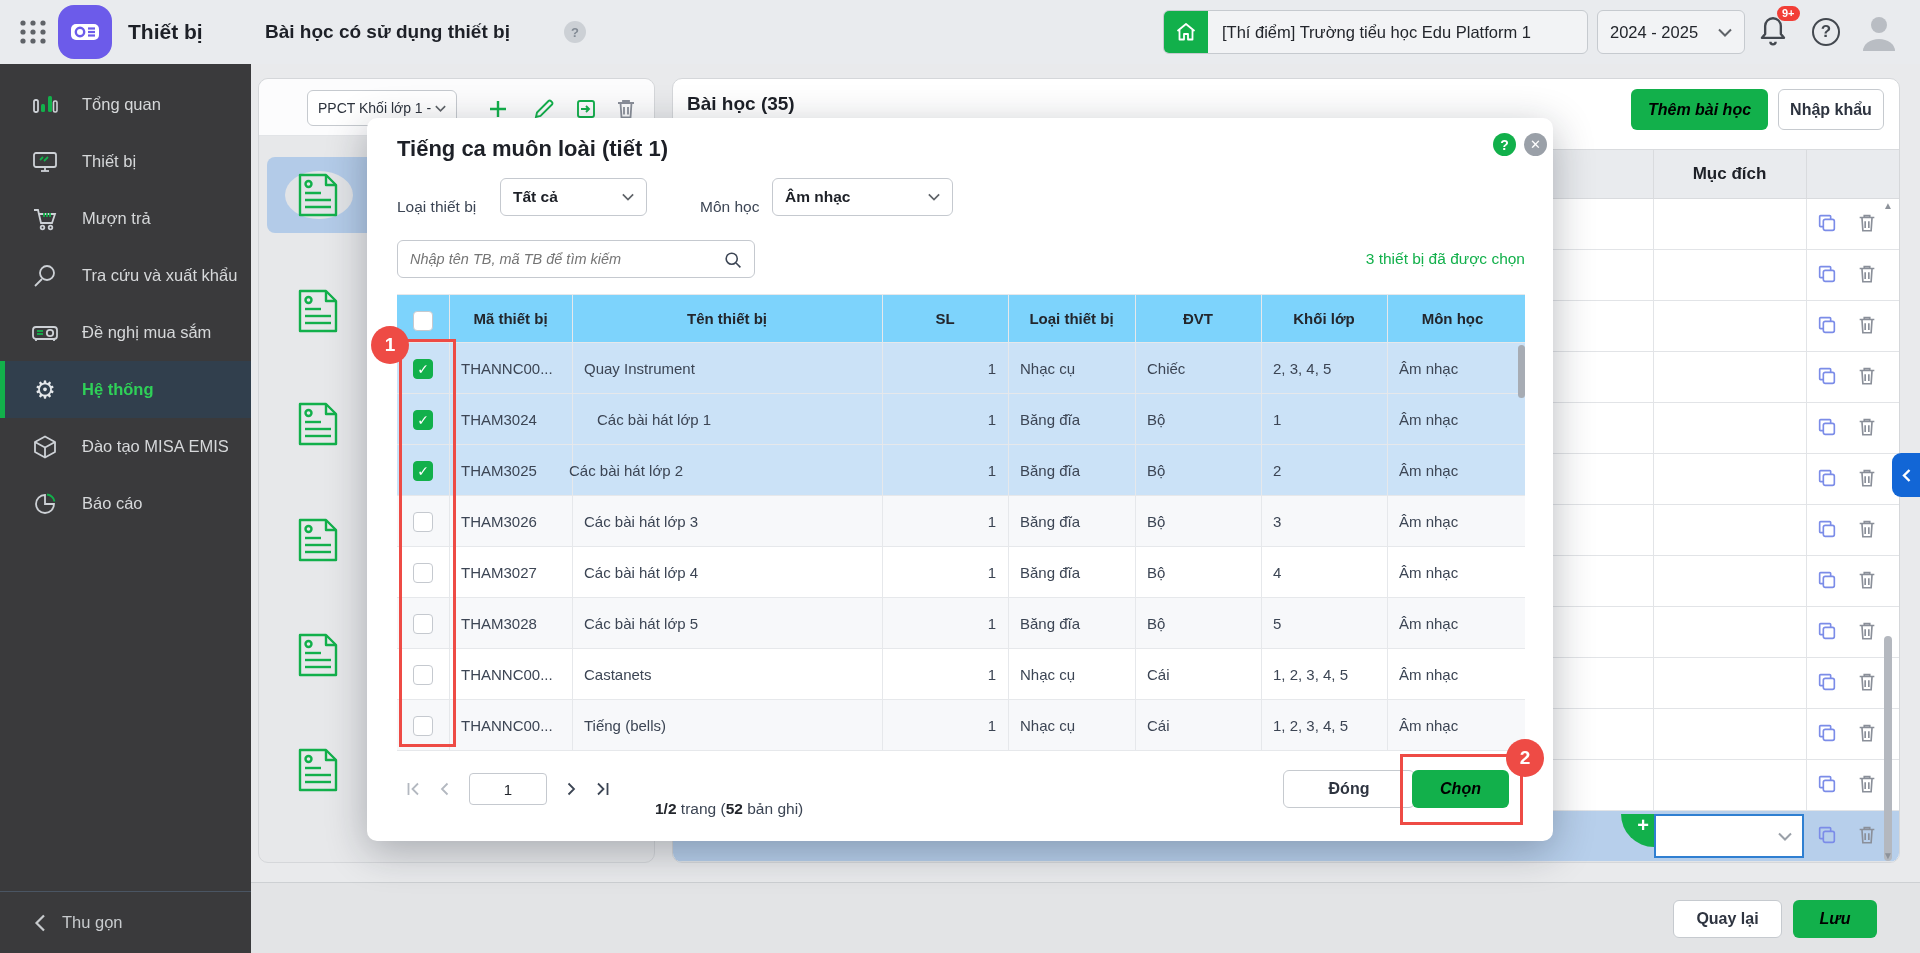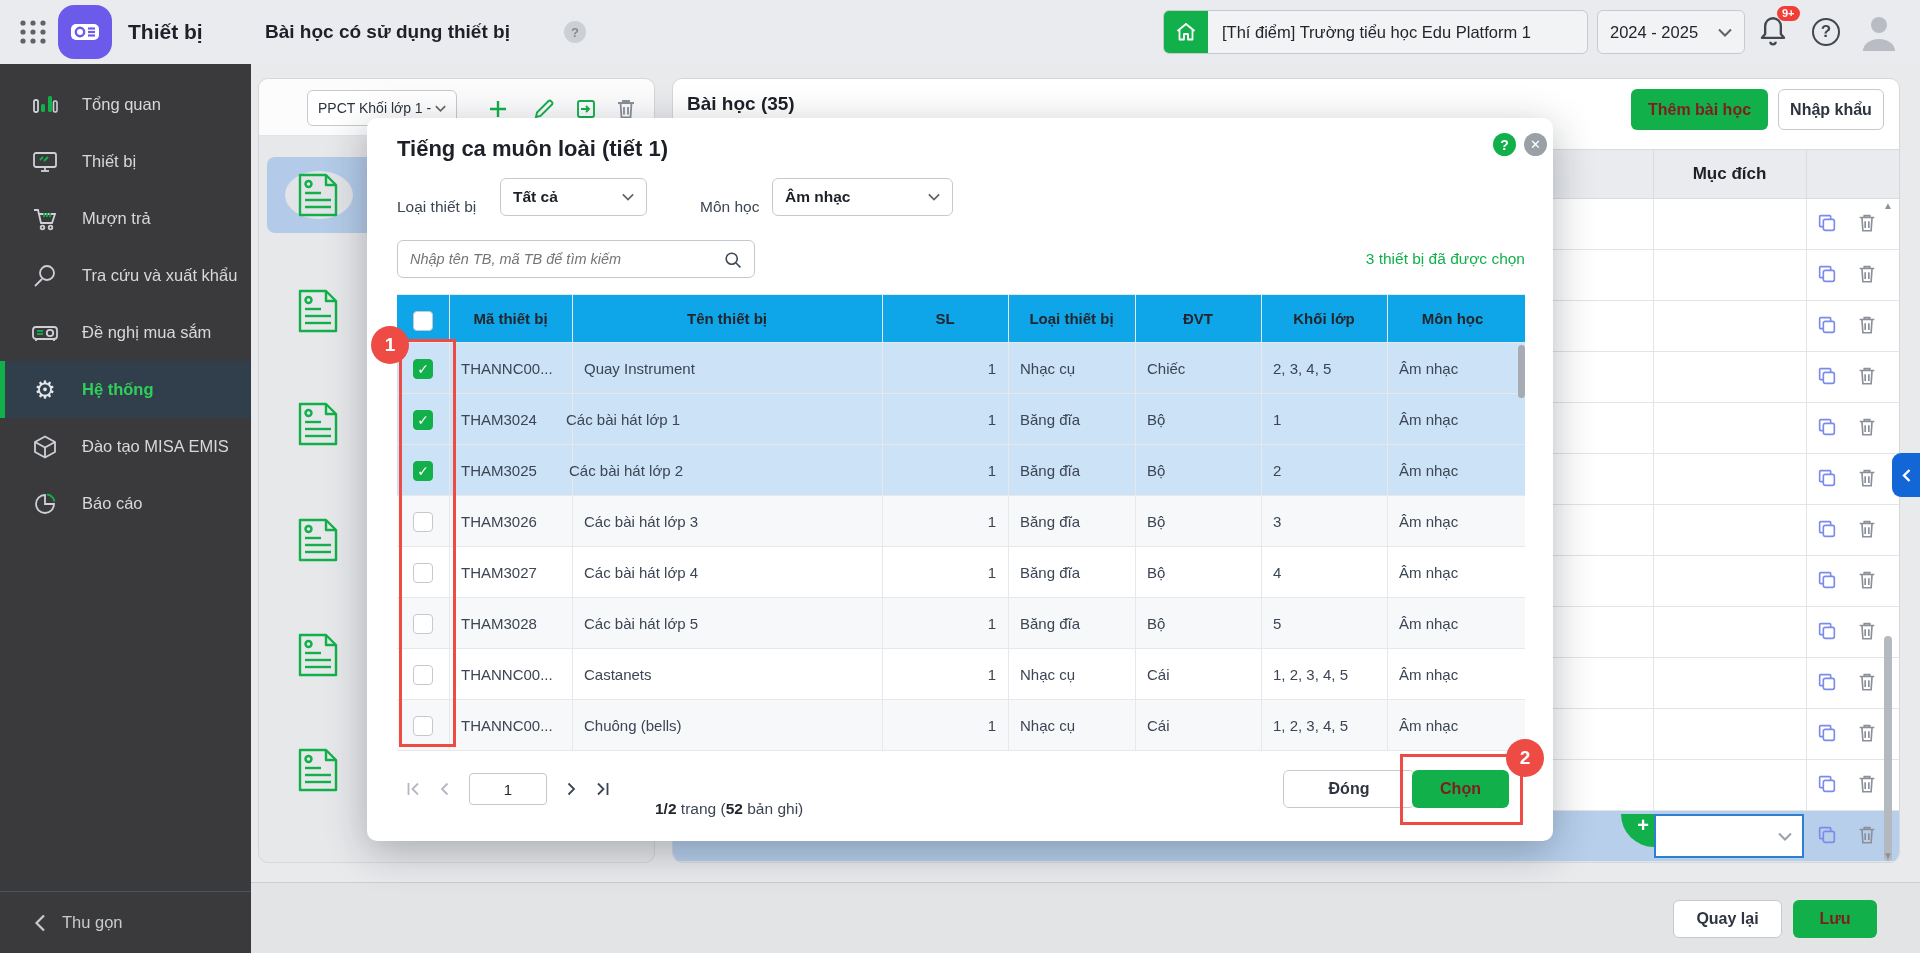--- a/index.html
+++ b/index.html
@@ -41,21 +41,21 @@
   .litem.sel{background:#b3cbe8;}
   .litem .ellipse{position:absolute;left:18px;top:14px;width:68px;height:48px;border-radius:50%;background:#e2e4e7;}
   .litem .doc{position:absolute;left:30px;top:15px;}
 
   
   .rpanel{position:absolute;left:672px;top:78px;width:1228px;height:785px;background:#ffffff;border:1px solid #d5d7da;border-radius:10px;box-sizing:border-box;overflow:hidden;}
   .lessons-title{position:absolute;left:14px;top:14px;font-size:19px;font-weight:bold;color:#1d2027;white-space:nowrap;}
   .lessons-search{position:absolute;left:156px;top:12px;width:322px;height:38px;border:1px solid #c6cacf;border-radius:6px;background:#fff;box-sizing:border-box;display:flex;align-items:center;}
   .lessons-search input{border:none;outline:none;background:transparent;flex:1;font-size:14.5px;font-style:italic;color:#6a7280;padding:0 10px;font-family:inherit;}
   .btn{display:flex;align-items:center;justify-content:center;border-radius:6px;font-size:16px;font-weight:bold;cursor:pointer;box-sizing:border-box;}
-  .btn-green{background:#12b04b;color:#7f1d1d;}
+  .btn-green{background:#12b04b;color:#000000;font-style:italic;}
   .btn-white{background:#fff;color:#2e3440;border:1px solid #c6cacf;}
   .add-btn{position:absolute;left:958px;top:10px;width:137px;height:41px;}
   .import-btn{position:absolute;left:1105px;top:10px;width:106px;height:41px;color:#2e3440;}
   .bg-thead{position:absolute;left:0;top:70px;width:1228px;height:50px;background:#e9ebee;border-top:1px solid #d9dbde;border-bottom:1px solid #d9dbde;box-sizing:border-box;}
   .bg-th{position:absolute;top:0;height:100%;display:flex;align-items:center;justify-content:center;font-size:17px;font-weight:bold;color:#1d2027;}
   .vline{position:absolute;top:0;width:1px;height:100%;background:#d9dbde;}
   .bg-row{position:absolute;left:0;width:1228px;height:51px;border-bottom:1px solid #e2e4e7;box-sizing:border-box;}
   .bg-row .rvline{position:absolute;top:0;width:1px;height:100%;background:#e2e4e7;}
   .rowico{position:absolute;top:13px;width:24px;height:24px;cursor:pointer;}
   .bg-row.hl{background:#b7cfeb;}
@@ -77,21 +77,21 @@
   .modal{position:absolute;left:367px;top:118px;width:1186px;height:723px;background:#fff;border-radius:10px;box-shadow:0 10px 40px rgba(20,28,40,.30);z-index:50;}
   .modal-title{position:absolute;left:30px;top:18px;font-size:22px;font-weight:bold;color:#1d2027;}
   .m-help{position:absolute;left:1126px;top:15px;width:23px;height:23px;border-radius:50%;background:#12b04b;color:#fff;font-size:14px;font-weight:bold;display:flex;align-items:center;justify-content:center;cursor:pointer;}
   .m-close{position:absolute;left:1157px;top:15px;width:23px;height:23px;border-radius:50%;background:#9aa0a8;color:#fff;font-size:13px;font-weight:bold;display:flex;align-items:center;justify-content:center;cursor:pointer;}
   .flabel{position:absolute;top:70px;height:38px;display:flex;align-items:center;font-size:15.5px;color:#3c4554;}
   .fselect{position:absolute;top:60px;height:38px;border:1px solid #c5c9cf;border-radius:6px;background:#fff;display:flex;align-items:center;justify-content:space-between;padding:0 12px;box-sizing:border-box;font-size:15.5px;color:#1d2027;font-weight:bold;cursor:pointer;}
   .m-search{position:absolute;left:30px;top:122px;width:358px;height:38px;border:1px solid #c5c9cf;border-radius:6px;display:flex;align-items:center;box-sizing:border-box;}
   .m-search input{border:none;outline:none;background:transparent;flex:1;font-size:14.5px;font-style:italic;color:#8b919b;padding:0 12px;font-family:inherit;}
   .sel-info{position:absolute;right:28px;top:122px;height:38px;display:flex;align-items:center;font-size:15.5px;color:#12b04b;}
   .mtable{position:absolute;left:30px;top:176px;width:1128px;}
-  .mhead{position:relative;height:49px;background:#0ea5e9;border-top:1px solid #e6e8eb;border-bottom:1px solid #e6e8eb;box-sizing:border-box;}
+  .mhead{position:relative;height:49px;background:#7dd3fc;border-top:1px solid #e6e8eb;border-bottom:1px solid #e6e8eb;box-sizing:border-box;}
   .mcol{position:absolute;top:0;height:100%;display:flex;align-items:center;justify-content:center;font-size:15px;font-weight:bold;color:#23262c;box-sizing:border-box;}
   .mline{position:absolute;top:0;width:1px;height:100%;background:#e6e8eb;}
   .mrow{position:relative;height:51px;border-bottom:1px solid #e6e8eb;box-sizing:border-box;background:#fff;}
   .mrow.alt{background:#f7f8fa;}
   .mrow.chk{background:#cbe2f7;}
   .mcell{position:absolute;top:0;height:100%;display:flex;align-items:center;font-size:15px;color:#3c4554;padding:0 12px;box-sizing:border-box;white-space:nowrap;overflow:hidden;}
   .mcell.right{justify-content:flex-end;}
   .cbx{position:absolute;left:16px;top:15.5px;width:20px;height:20px;border:1px solid #c5c9cf;border-radius:4px;background:#fff;box-sizing:border-box;cursor:pointer;}
   .cbx.on{background:#12b04b;border-color:#12b04b;color:#fff;font-size:14px;font-weight:bold;display:flex;align-items:center;justify-content:center;}
   .mscroll{position:absolute;left:1121px;top:51px;width:7px;height:53px;background:#a7acb4;border-radius:4px;}
@@ -683,21 +683,21 @@
       <div class="mrow chk">
         <span class="mline" style="left:52px"></span>
           <span class="mline" style="left:175px"></span>
           <span class="mline" style="left:485px"></span>
           <span class="mline" style="left:611px"></span>
           <span class="mline" style="left:738px"></span>
           <span class="mline" style="left:864px"></span>
           <span class="mline" style="left:990px"></span>
         <span class="cbx on">✓</span>
         <div class="mcell" style="left:52px;width:123px">THAM3024</div>
-        <div class="mcell" style="left:157px;width:310px">Các bài hát lớp 1</div>
+        <div class="mcell" style="left:188px;width:310px">Các bài hát lớp 1</div>
         <div class="mcell right" style="left:485px;width:126px">1</div>
         <div class="mcell" style="left:611px;width:127px">Băng đĩa</div>
         <div class="mcell" style="left:738px;width:126px">Bộ</div>
         <div class="mcell" style="left:864px;width:126px">1</div>
         <div class="mcell" style="left:990px;width:131px">Âm nhạc</div>
       </div>
       <div class="mrow chk">
         <span class="mline" style="left:52px"></span>
           <span class="mline" style="left:175px"></span>
           <span class="mline" style="left:485px"></span>
@@ -785,21 +785,21 @@
       <div class="mrow alt">
         <span class="mline" style="left:52px"></span>
           <span class="mline" style="left:175px"></span>
           <span class="mline" style="left:485px"></span>
           <span class="mline" style="left:611px"></span>
           <span class="mline" style="left:738px"></span>
           <span class="mline" style="left:864px"></span>
           <span class="mline" style="left:990px"></span>
         <span class="cbx"></span>
         <div class="mcell" style="left:52px;width:123px">THANNC00...</div>
-        <div class="mcell" style="left:175px;width:310px">Chuông (bells)</div>
+        <div class="mcell" style="left:175px;width:310px">Tiếng (bells)</div>
         <div class="mcell right" style="left:485px;width:126px">1</div>
         <div class="mcell" style="left:611px;width:127px">Nhạc cụ</div>
         <div class="mcell" style="left:738px;width:126px">Cái</div>
         <div class="mcell" style="left:864px;width:126px">1, 2, 3, 4, 5</div>
         <div class="mcell" style="left:990px;width:131px">Âm nhạc</div>
       </div>
       <div class="mscroll"></div>
     </div>
 
     <div class="m-pager">

